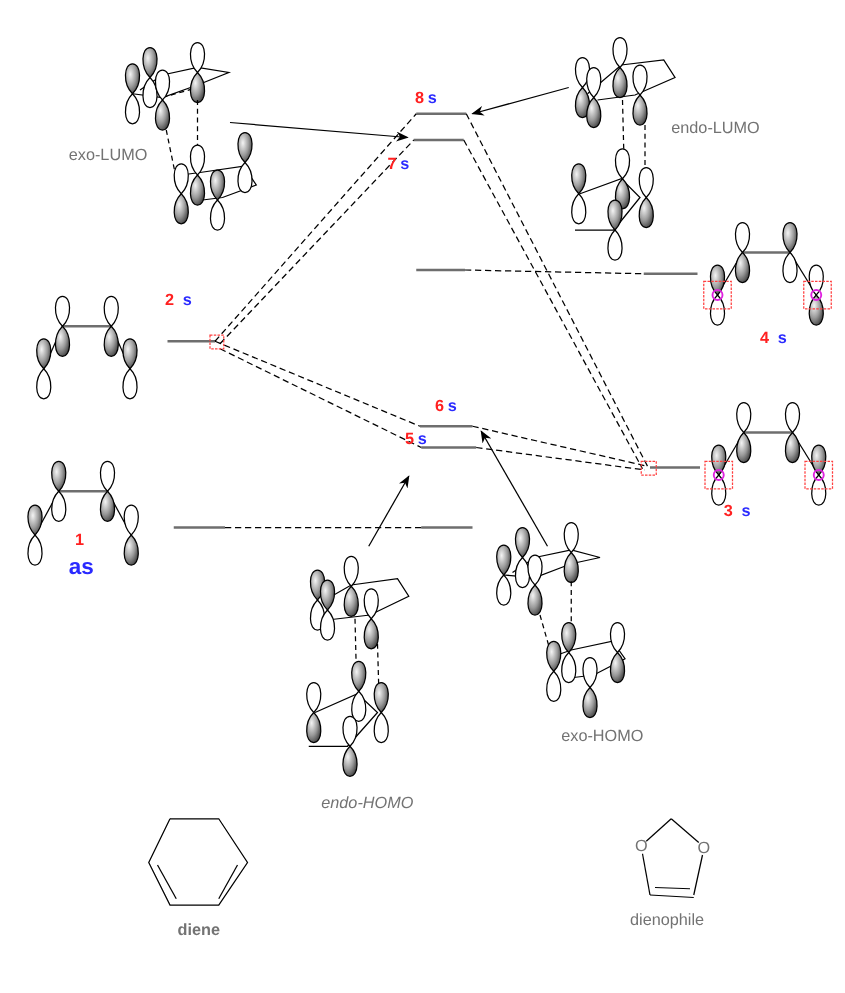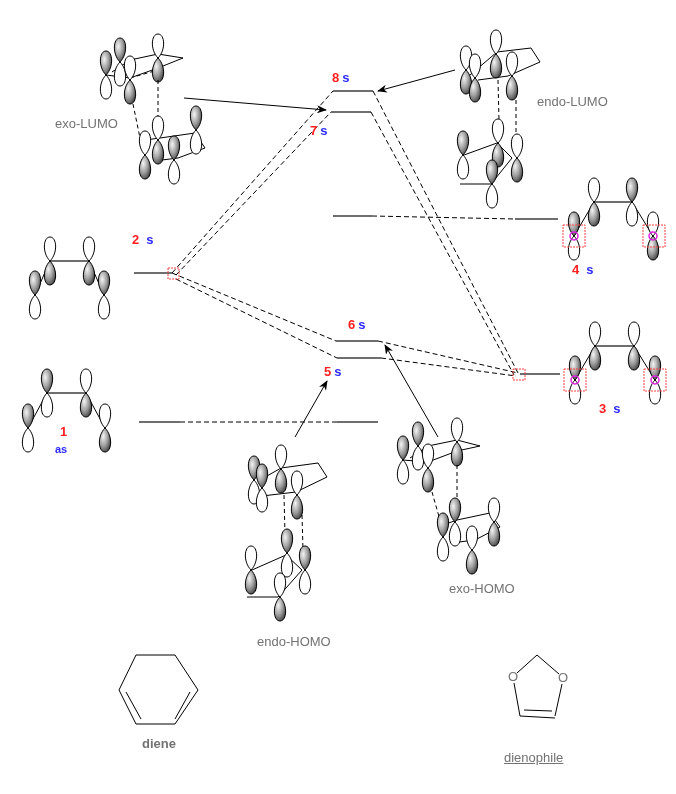--- a/index.html
+++ b/index.html
@@ -2,21 +2,21 @@
 <html><head>
 <meta charset="utf-8">
 <style>
   html, body { margin: 0; padding: 0; background: #ffffff; }
   body { width: 676px; height: 794px; position: relative; overflow: hidden; font-family: "Liberation Sans", sans-serif; }
   #stage { position: absolute; left: 0; top: 0; width: 676px; height: 794px; }
   .lbl { position: absolute; font-family: "Liberation Sans", sans-serif; font-size: 13px; color: #737373; white-space: nowrap; }
   .num { position: absolute; font-family: "Liberation Sans", sans-serif; font-size: 13px; font-weight: bold; white-space: nowrap; text-align: center; }
   .num .n { color: #ff2020; }
   .num .s { color: #2a2aff; margin-left: 3px; }
-  .sym { position: absolute; font-family: "Liberation Sans", sans-serif; font-size: 11px; font-weight: bold; color: #2a2aff; }
+  .sym { position: absolute; font-family: "Liberation Sans", sans-serif; font-size: 18px; font-weight: bold; color: #2a2aff; }
 </style>
 </head>
 <body>
 
 <svg id="stage" width="676" height="794" viewBox="0 0 676 794" xmlns="http://www.w3.org/2000/svg">
   <defs>
     <radialGradient id="lobeGrad" cx="35%" cy="35%" r="75%">
       <stop offset="0%" stop-color="#f4f4f4"></stop>
       <stop offset="55%" stop-color="#9a9a9a"></stop>
       <stop offset="100%" stop-color="#3a3a3a"></stop>
@@ -198,29 +198,29 @@
     <line x1="537" y1="655" x2="559" y2="674"></line>
     <line x1="514" y1="683" x2="520" y2="716"></line>
     <line x1="562" y1="684" x2="555" y2="716"></line>
     <line x1="520" y1="716" x2="555" y2="718"></line>
     <line x1="524" y1="710" x2="552" y2="711"></line>
   </g>
 </svg>
 
 <div class="lbl" style="left:55px;top:116px;">exo-LUMO</div>
 <div class="lbl" style="left:537px;top:94px;">endo-LUMO</div>
-<div class="lbl" style="left:257px;top:634px;">endo-HOMO</div>
+<div class="lbl" style="left:257px;top:634px;font-style:italic;">endo-HOMO</div>
 <div class="lbl" style="left:449px;top:581px;">exo-HOMO</div>
 <div class="lbl" style="left:142px;top:736px;font-weight:bold;">diene</div>
-<div class="lbl" style="left:504px;top:750px;text-decoration:underline;">dienophile</div>
+<div class="lbl" style="left:504px;top:728px;">dienophile</div>
 
 <div class="lbl" style="left:508px;top:669px;">O</div>
 <div class="lbl" style="left:558px;top:670px;">O</div>
 
 <div class="num" style="left:332px;top:70px;"><span class="n">8</span><span class="s">s</span></div>
 <div class="num" style="left:310px;top:123px;"><span class="n">7</span><span class="s">s</span></div>
 <div class="num" style="left:348px;top:317px;"><span class="n">6</span><span class="s">s</span></div>
-<div class="num" style="left:324px;top:364px;"><span class="n">5</span><span class="s">s</span></div>
-<div class="num" style="left:572px;top:262px;"><span class="n">4</span><span class="s" style="margin-left:7px;">s</span></div>
-<div class="num" style="left:599px;top:401px;"><span class="n">3</span><span class="s" style="margin-left:7px;">s</span></div>
+<div class="num" style="left:324px;top:343px;"><span class="n">5</span><span class="s">s</span></div>
+<div class="num" style="left:608px;top:262px;"><span class="n">4</span><span class="s" style="margin-left:7px;">s</span></div>
+<div class="num" style="left:579px;top:401px;"><span class="n">3</span><span class="s" style="margin-left:7px;">s</span></div>
 <div class="num" style="left:108px;top:232px;margin-left:24px;"><span class="n">2</span><span class="s" style="margin-left:7px;">s</span></div>
 <div class="num" style="left:60px;top:424px;"><span class="n">1</span></div>
 <div class="sym" style="left:55px;top:443px;">as</div>
 
 </body></html>

